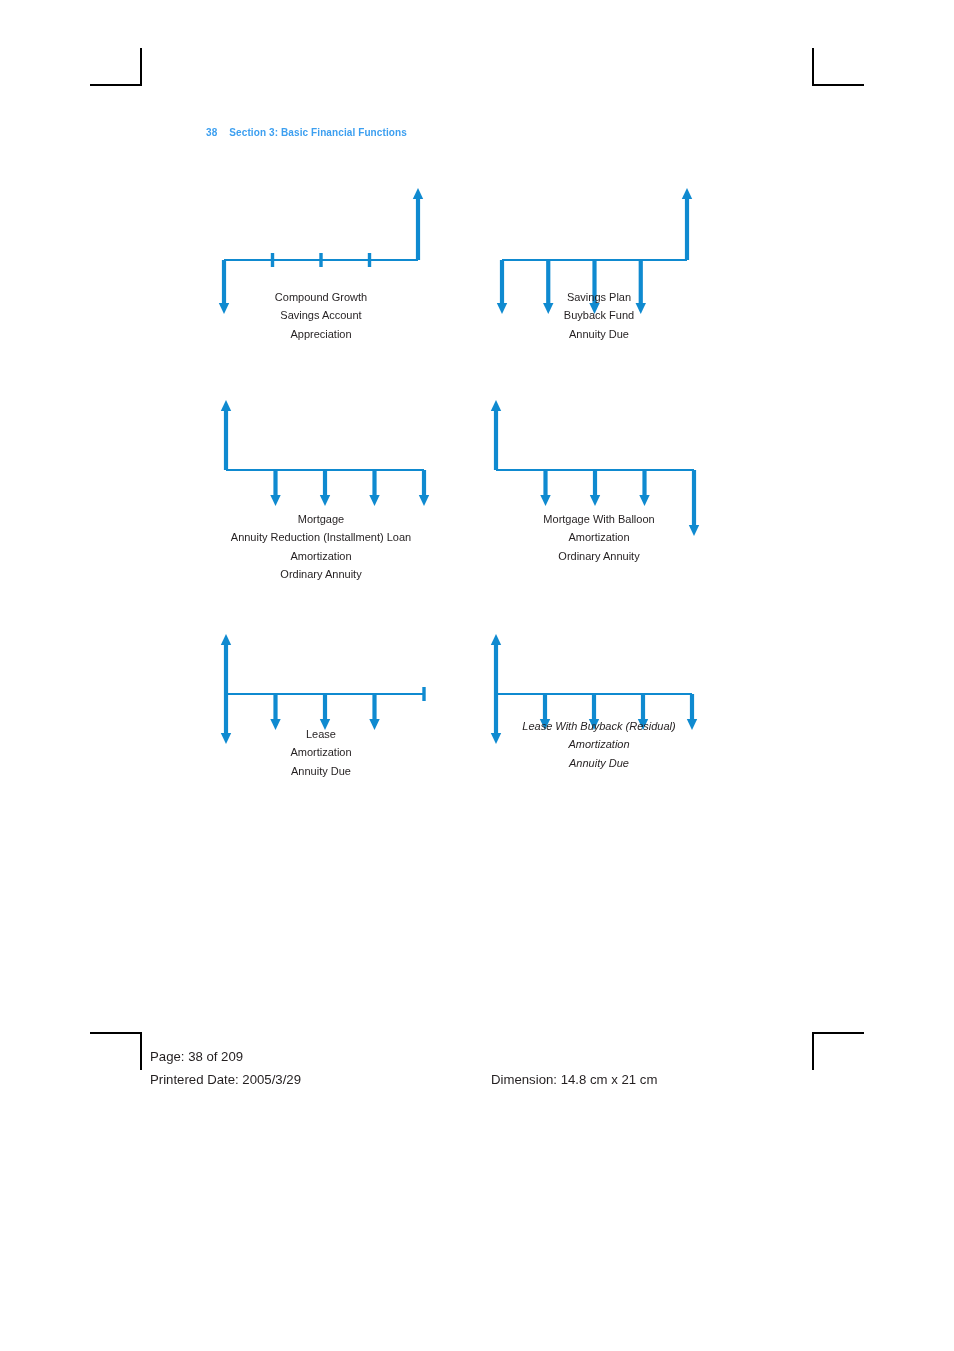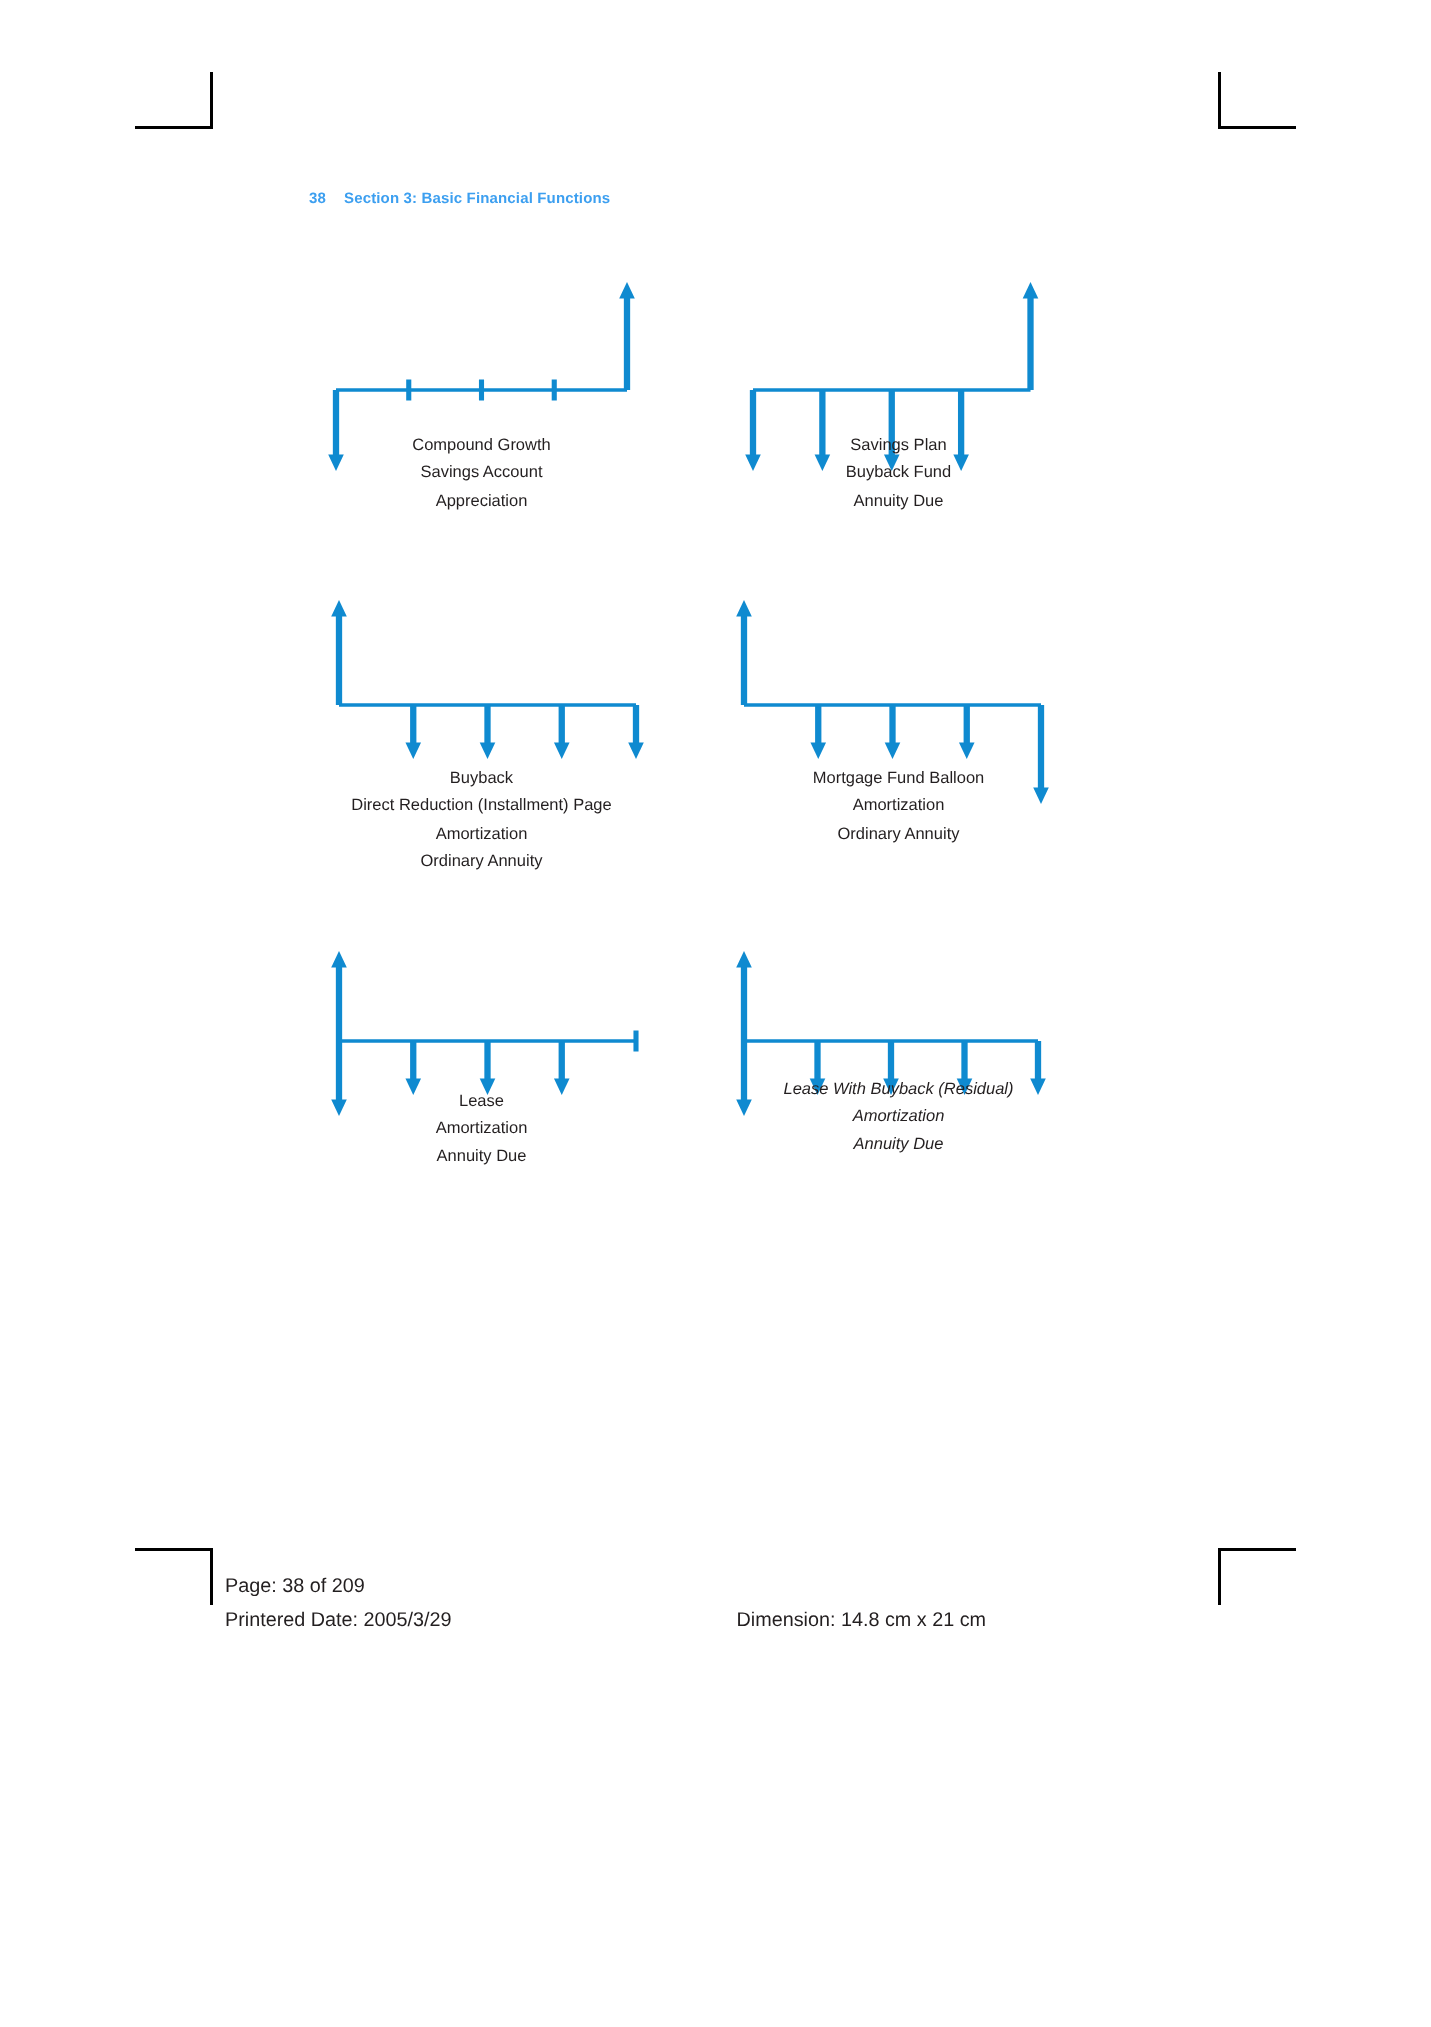--- a/index.html
+++ b/index.html
@@ -172,22 +172,22 @@
         <g>
           <line x1="178.5" y1="78" x2="178.5" y2="107.95" stroke="#0f8ad0" stroke-width="4.2" stroke-linecap="butt"></line>
           <polygon points="178.5,114 173.3,103 183.7,103" fill="#0f8ad0"></polygon>
         </g>
         <g>
           <line x1="228" y1="78" x2="228" y2="107.95" stroke="#0f8ad0" stroke-width="4.2" stroke-linecap="butt"></line>
           <polygon points="228,114 222.8,103 233.2,103" fill="#0f8ad0"></polygon>
         </g>
       </svg>
       <div class="caption" style="position: absolute; left: 0px; top: 118px; width: 250px;">
-        <div>Buyback</div>
-        <div>Direct Reduction (Installment) Page</div>
+        <div>Mortgage</div>
+        <div>Annuity Reduction (Installment) Loan</div>
         <div>Amortization</div>
         <div>Ordinary Annuity</div>
       </div>
     </div>
   <div class="diagram" id="dg-3" style="left: 474px; top: 232px; width: 250px;">
       <svg width="250" height="175" viewBox="0 0 250 175">
         <line x1="22" y1="78" x2="220" y2="78" stroke="#0f8ad0" stroke-width="2.2"></line>
         <g>
           <line x1="22" y1="78" x2="22" y2="14.05" stroke="#0f8ad0" stroke-width="4.2" stroke-linecap="butt"></line>
           <polygon points="22,8 16.8,19 27.2,19" fill="#0f8ad0"></polygon>
@@ -203,21 +203,21 @@
         <g>
           <line x1="170.5" y1="78" x2="170.5" y2="107.95" stroke="#0f8ad0" stroke-width="4.2" stroke-linecap="butt"></line>
           <polygon points="170.5,114 165.3,103 175.7,103" fill="#0f8ad0"></polygon>
         </g>
         <g>
           <line x1="220" y1="78" x2="220" y2="137.95" stroke="#0f8ad0" stroke-width="4.2" stroke-linecap="butt"></line>
           <polygon points="220,144 214.8,133 225.2,133" fill="#0f8ad0"></polygon>
         </g>
       </svg>
       <div class="caption" style="position: absolute; left: 0px; top: 118px; width: 250px;">
-        <div>Mortgage Fund Balloon</div>
+        <div>Mortgage With Balloon</div>
         <div>Amortization</div>
         <div>Ordinary Annuity</div>
       </div>
     </div>
   <div class="diagram" id="dg-4" style="left: 196px; top: 462px; width: 250px;">
       <svg width="250" height="175" viewBox="0 0 250 175">
         <line x1="30" y1="72" x2="228" y2="72" stroke="#0f8ad0" stroke-width="2.2"></line>
         <g>
           <line x1="30" y1="72" x2="30" y2="18.05" stroke="#0f8ad0" stroke-width="4.2" stroke-linecap="butt"></line>
           <polygon points="30,12 24.8,23 35.2,23" fill="#0f8ad0"></polygon>

